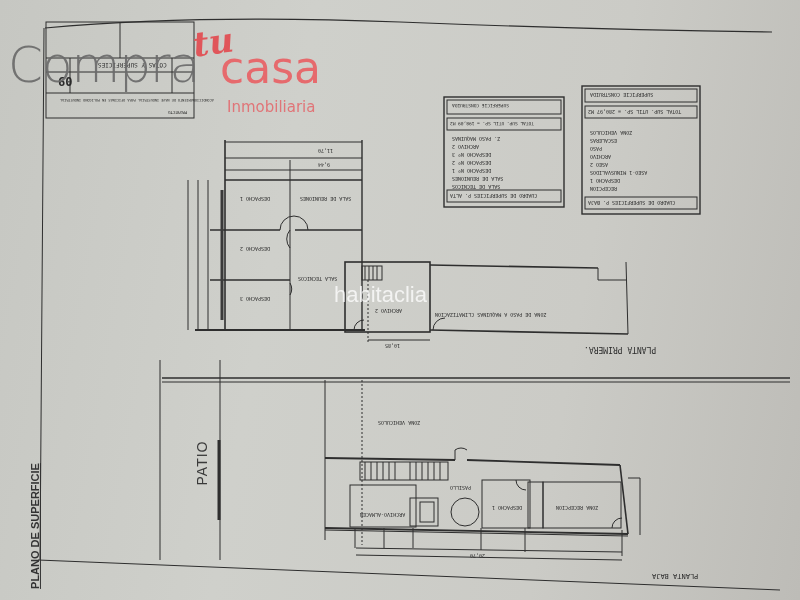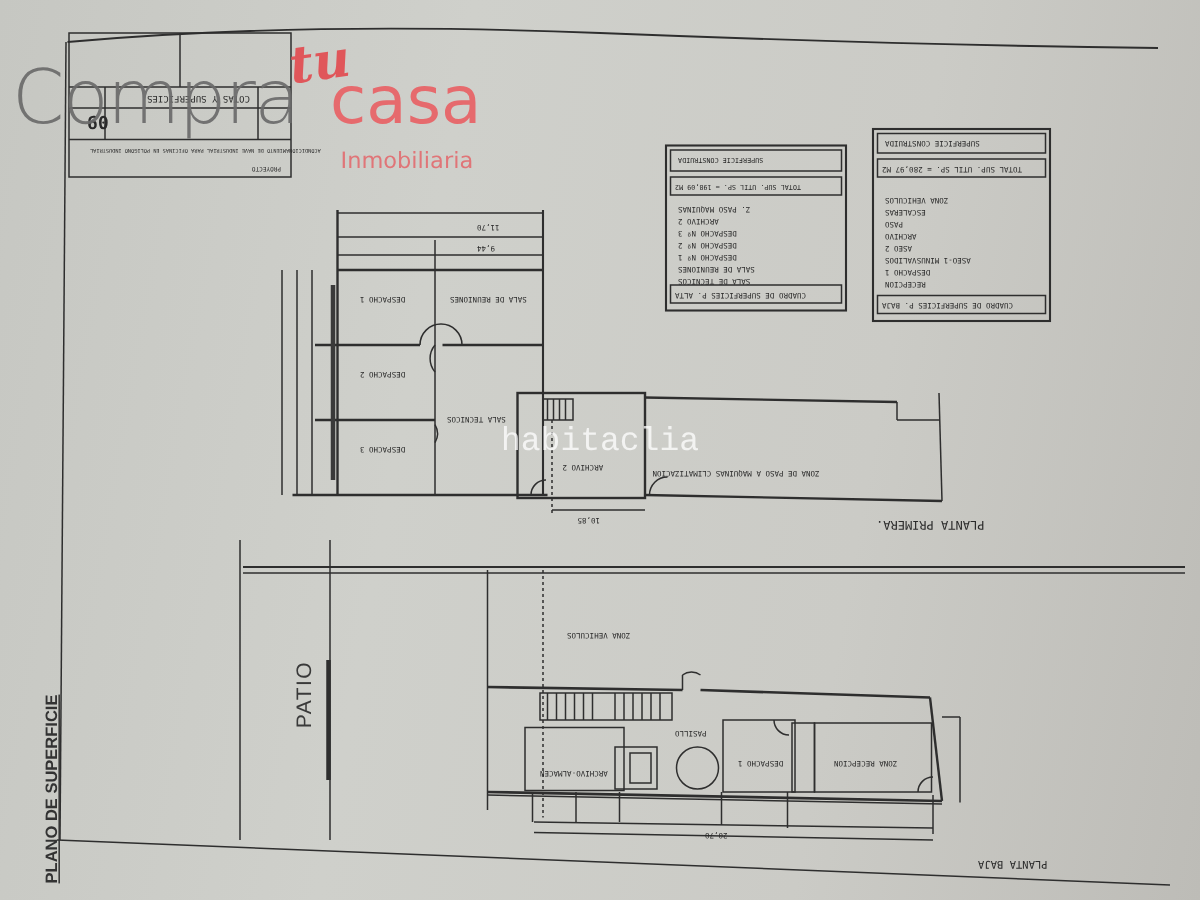--- a/index.html
+++ b/index.html
@@ -23,21 +23,21 @@
     position:absolute; left:220px; top:42px; font-size:44px; color:#e66a6d;
     font-family: "DejaVu Sans", sans-serif;
   }
   .logo-sub {
     position:absolute; left:208px; top:98px; font-size:15px; color:#e07578;
     font-family: "DejaVu Sans", sans-serif;
     margin-left: 19px;
   }
   .watermark {
     position:absolute; left:334px; top:282px; font-size:22px; color:rgba(255,255,255,0.75);
-    font-family: Liberation Mono, monospace;
+    font-family: Liberation Sans, sans-serif;
   }
   .side-title {
     position:absolute; left:-28px; top:520px; transform: rotate(-90deg); transform-origin:center;
     font-size:11px; font-weight:bold; color:#333; text-decoration: underline; white-space:nowrap;
   }
   .patio {
     position:absolute; left:180px; top:455px; transform: rotate(-90deg); font-size:14px; color:#3a3a3a; letter-spacing:1px;
   }
   .tbl-text { font-size:5px; }
   .lbl { font-size:5px; }

